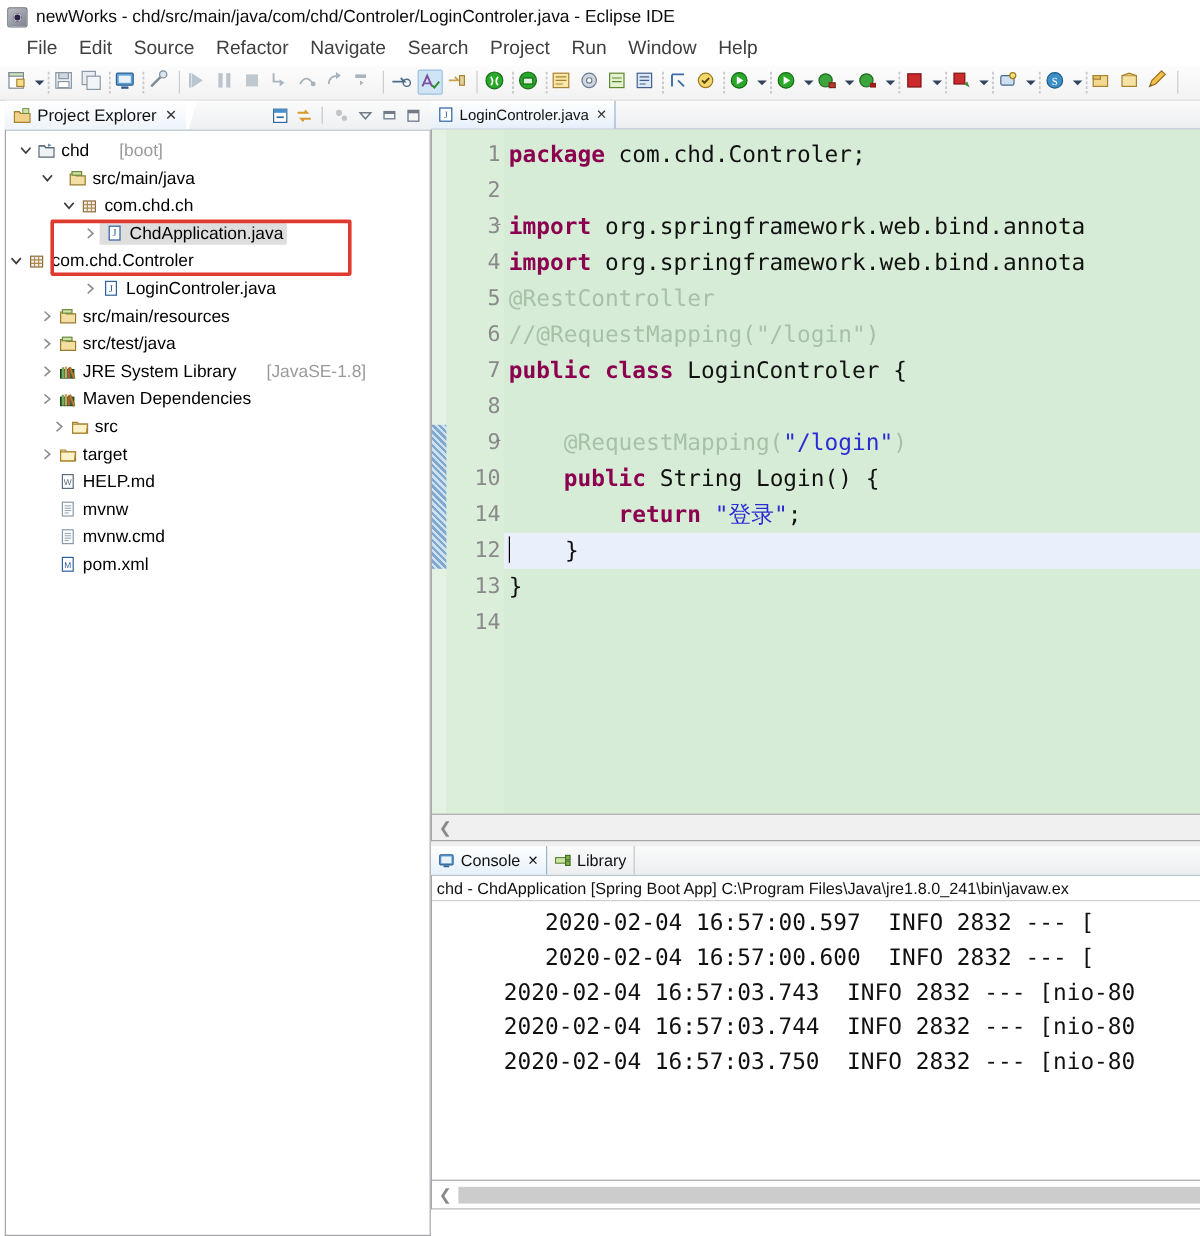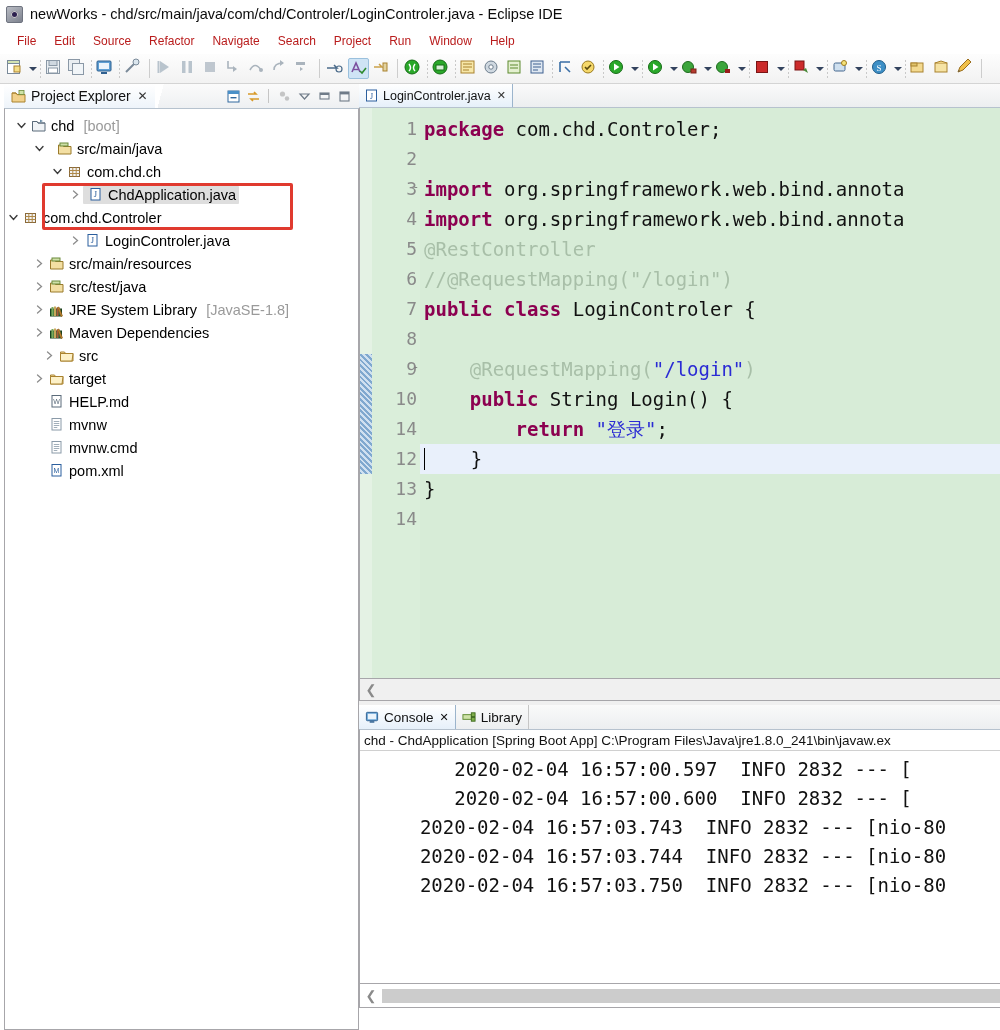--- a/index.html
+++ b/index.html
@@ -38,23 +38,23 @@
     background: #2d2150;
     box-shadow: inset 0 0 0 1px #ccc;
   }
 
   
   #menubar {
     height: 26px;
     display: flex;
     align-items: center;
     background: #ffffff;
-    padding-left: 8px;
-    font-size: 12px;
-    color: #b91c1c;
+    padding-left: 13px;
+    font-size: 16px;
+    color: #404040;
   }
   #menubar .menu-item {
     padding: 2px 9px;
     white-space: nowrap;
     cursor: default;
   }
 
   
   #toolbar {
     height: 30px;
@@ -161,21 +161,21 @@
     display: flex; align-items: center;
     white-space: nowrap;
     position: relative;
   }
   .row .twisty {
     width: 16px; height: 23px; flex: none;
     display: flex; align-items: center; justify-content: center;
   }
   .row .ico { width: 18px; flex: none; display:flex; align-items:center; justify-content:center; }
   .row .lbl { color: #000; padding-left: 4px; }
-  .row .sub { color: #9a9a9a; padding-left: 9px; }
+  .row .sub { color: #9a9a9a; padding-left: 14px; margin-left: 11px; }
   .row.selected .lbl-wrap { background: #dedede; padding: 1px 3px; border-radius: 1px; }
 
   #redbox {
     position: absolute;
     left: 37px; top: 74px;
     width: 251px; height: 47px;
     border: 3px solid #e03a2f;
     border-radius: 2px;
     pointer-events: none;
   }
@@ -759,21 +759,21 @@
             </span>
             <span class="lbl">src/test/java</span>
           </span>
         </div>
         <div class="row" style="padding-left: 26px;">
           <span class="twisty">
             <svg width="11" height="11" viewBox="0 0 11 11">
               <path d="M3.5 2 L7.5 5.5 L3.5 9" fill="none" stroke="#8c8c8c" stroke-width="1.3" stroke-linecap="round"></path>
             </svg>
           </span>
-          <span class="lbl-wrap" style="display: inline-flex; align-items: flex-end;">
+          <span class="lbl-wrap" style="display: inline-flex; align-items: flex-start;">
             <span class="ico">
               <svg width="15" height="15" viewBox="0 0 15 15">
                 <rect x="1.5" y="6" width="11" height="7" fill="#2f6b3a" stroke="#17401f"></rect>
                 <rect x="2.5" y="4" width="2" height="9" fill="#7aa85a"></rect>
                 <rect x="5" y="3.5" width="2" height="9.5" fill="#c8a85a"></rect>
                 <rect x="7.5" y="4.5" width="2" height="8.5" fill="#a85a3a"></rect>
                 <path d="M10 4 l3.5 9 -1.5 0.5 -3.5-9z" fill="#c8882f" stroke="#8a5a1d" stroke-width="0.6"></path>
               </svg>
             </span>
             <span class="lbl">JRE System Library</span>

